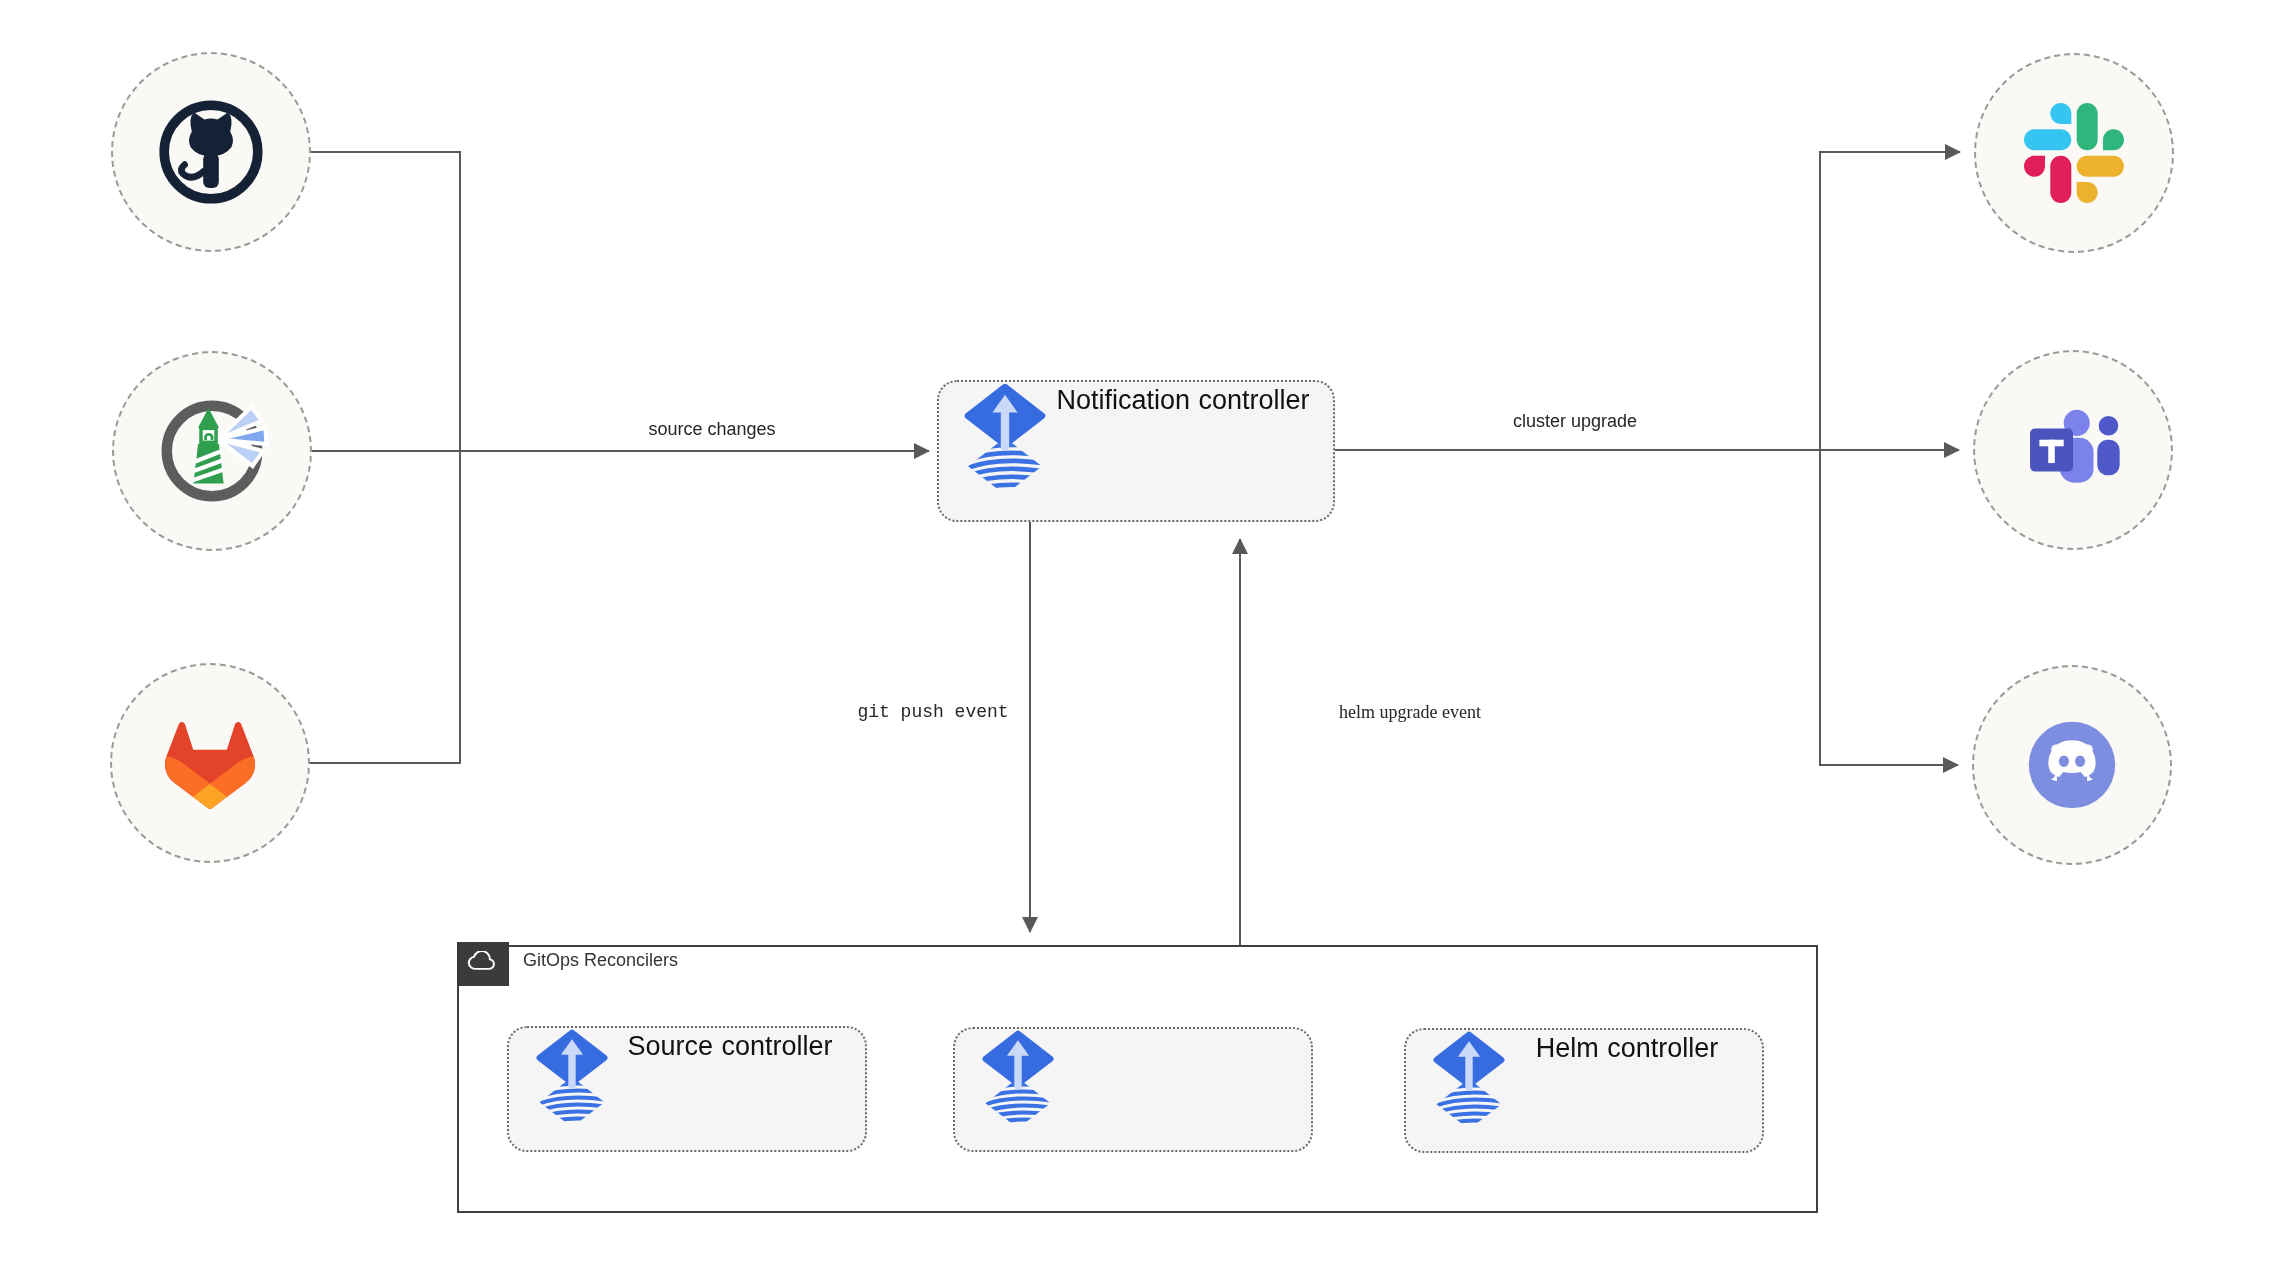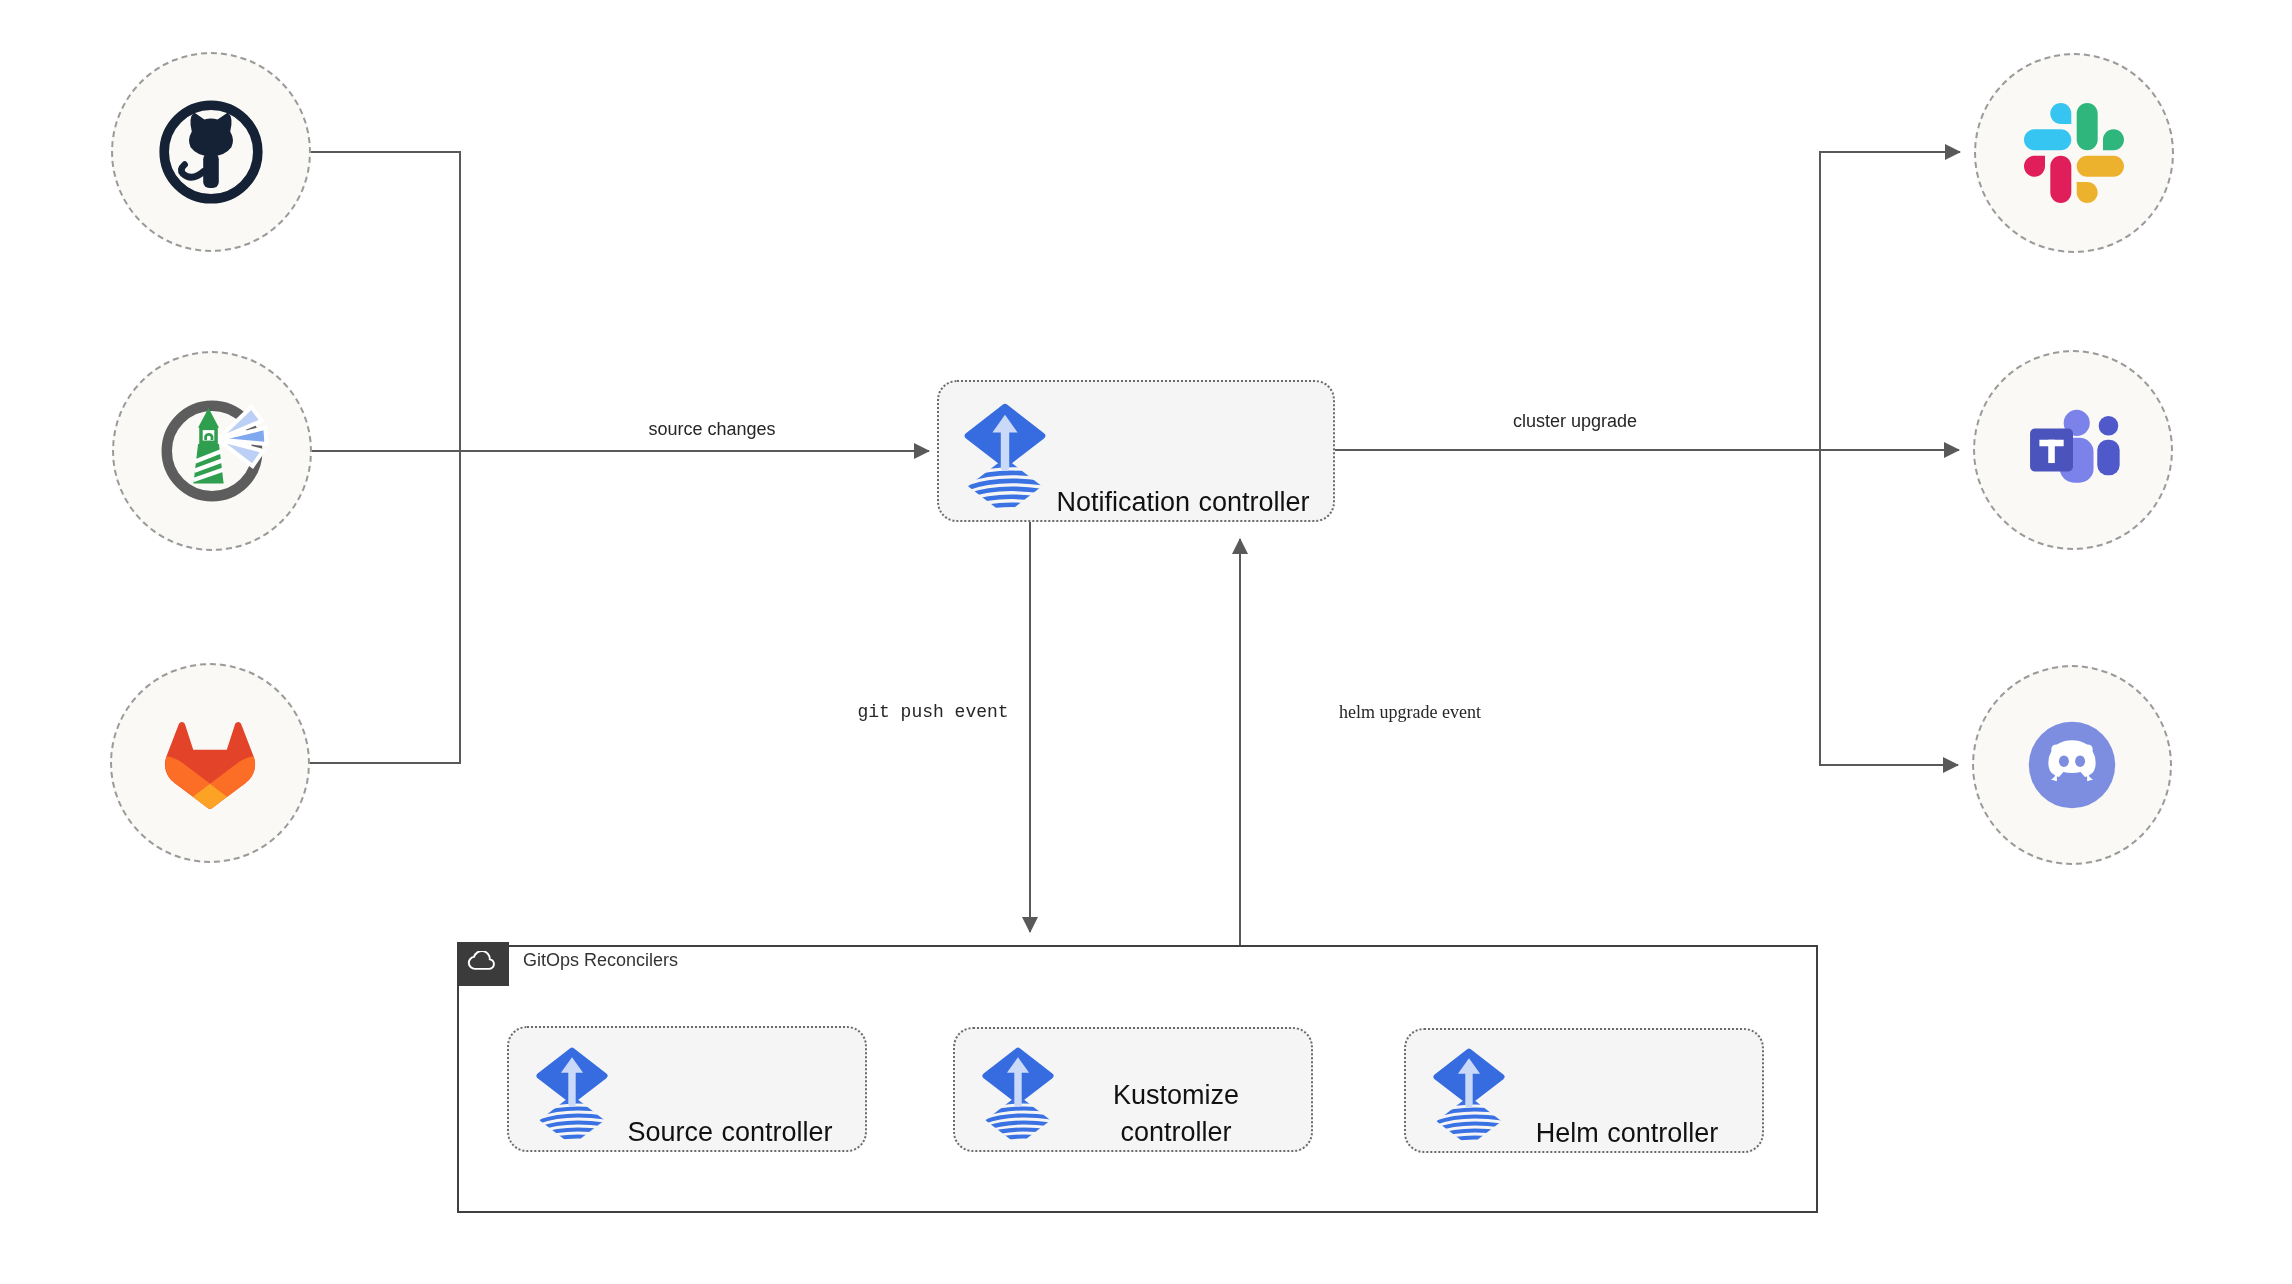--- a/index.html
+++ b/index.html
@@ -10,21 +10,21 @@
   .abs{position:absolute;box-sizing:border-box;}
   
   .node-circle{
     width:200px;height:200px;border-radius:50%;
     background:#faf9f6;border:2px dashed #9a9a9a;
     display:flex;align-items:center;justify-content:center;
   }
   
   .ctrl-box{
     background:#f5f5f5;border:2.5px dotted #6b6b6b;border-radius:20px;
-    display:flex;align-items:flex-end;
+    display:flex;align-items:flex-start;
   }
   .ctrl-box .flux{flex:0 0 auto;}
   .ctrl-label{
     flex:1 1 auto;text-align:center;font-size:27px;line-height:1.35;color:#111111;
     padding-right:14px;word-spacing:1px;
   }
   
   .edge-label{
     font-size:18px;color:#262626;background:#ffffff;padding:0 5px;
     transform:translate(-50%,-50%);white-space:nowrap;
@@ -212,21 +212,20 @@
           <path d="M4 83.5 Q40 69.5 96 77.5"></path>
         <path d="M4 93 Q40 79 96 87"></path>
           <path d="M4 102.5 Q40 88.5 96 96.5"></path>
         <path d="M4 112 Q40 98 96 106"></path>
           <path d="M4 121.5 Q40 107.5 96 115.5"></path>
         <path d="M4 131 Q40 117 96 125"></path>
       </g>
       <rect x="45" y="30" width="10" height="52" rx="4.5" fill="#c9d9f7"></rect>
       <polygon points="50,15 65,36 35,36" fill="#c9d9f7"></polygon>
     </svg>
-    <div class="ctrl-label">Kustomize controller</div>
   </div>
 
   <div class="abs ctrl-box" style="left:1404px;top:1028px;width:360px;height:125px;">
     <svg class="flux" width="74" height="104" viewBox="0 0 100 140" style="margin-left:26px;">
       <defs>
           <clipPath id="fluxlowD">
             <polygon points="50,66 94,100 50,134 6,100"></polygon>
           </clipPath>
         </defs>
       <polygon points="50,6 94,40 50,74 6,40" fill="#366ce0" stroke="#366ce0" stroke-width="8" stroke-linejoin="round"></polygon>

